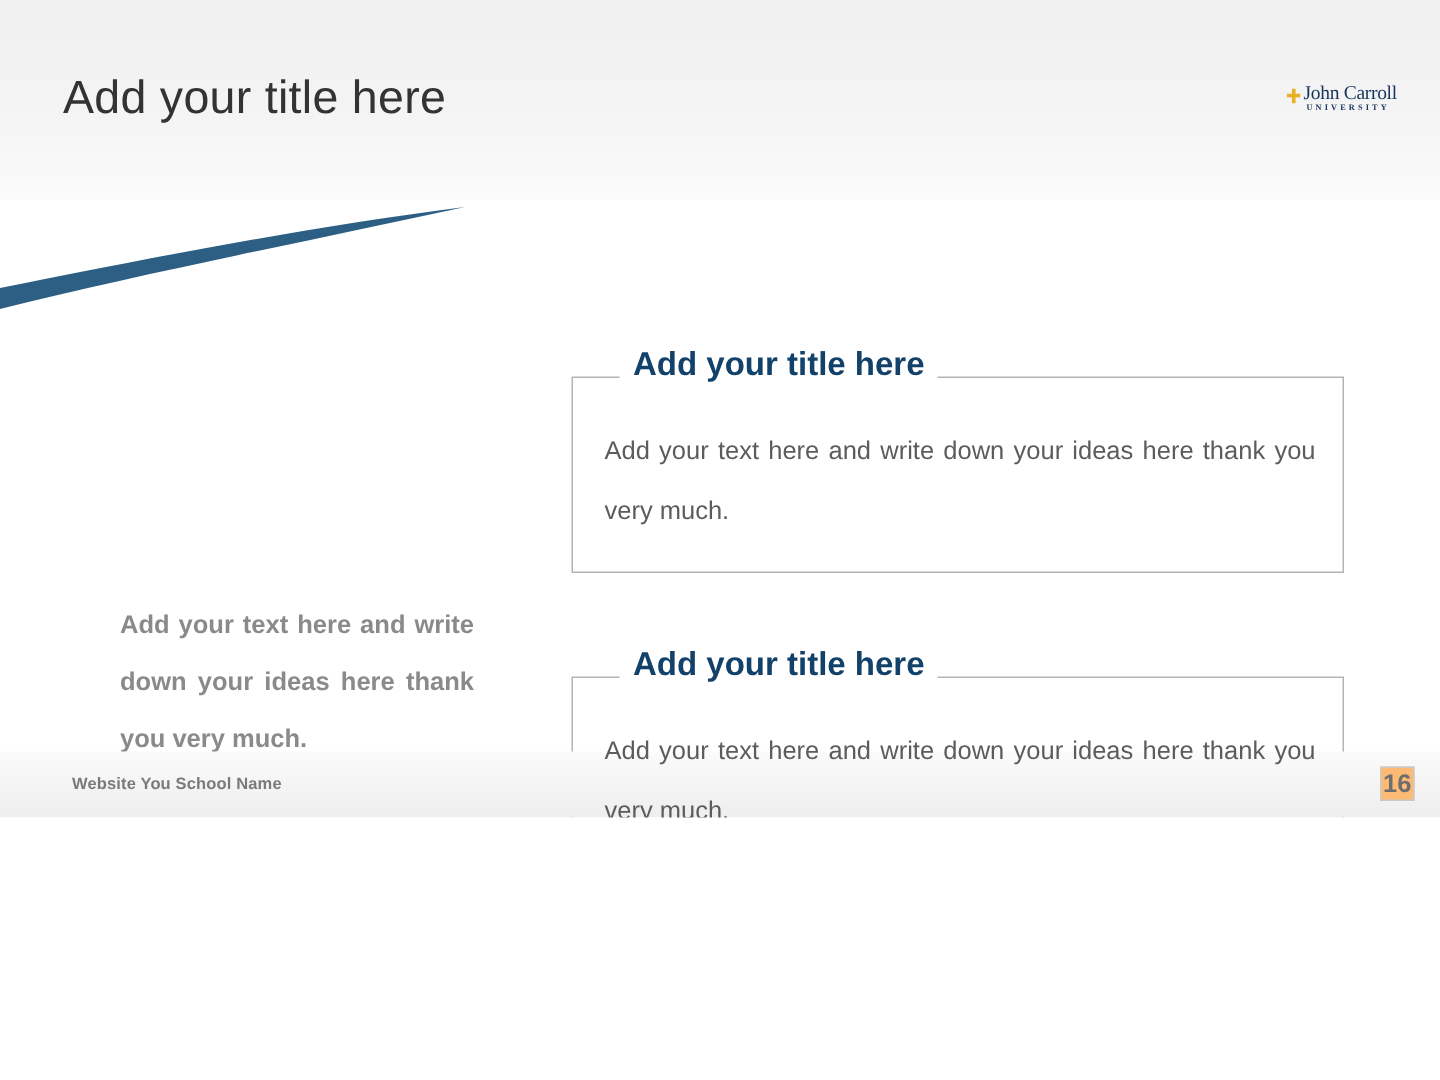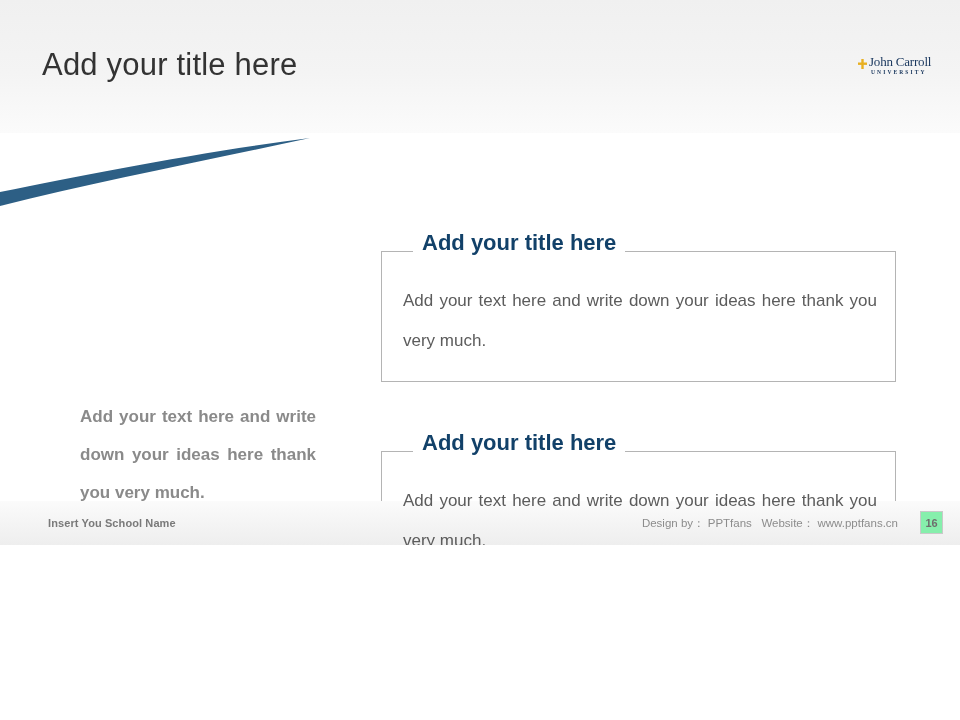--- a/index.html
+++ b/index.html
@@ -213,24 +213,24 @@
     position: absolute;
     right: 17px;
     bottom: 11px;
     width: 23px;
     height: 23px;
     border: 1px solid #c9c9c9;
     box-sizing: border-box;
     display: flex;
     align-items: center;
     justify-content: center;
-    font-size: 11px;
+    font-size: 17px;
     font-weight: 700;
     color: #6e6e6e;
-    background: #86efac;
+    background: #fdba74;
   }
 </style>
 </head>
 <body>
 
 <div class="slide">
 
   <div class="header-band"></div>
 
   <svg class="header-swoosh" viewBox="0 0 960 110" preserveAspectRatio="none">
@@ -262,21 +262,18 @@
     <div class="panel-title">Add your title here</div>
     <div class="panel-body">Add your text here and write down your ideas here thank you very much.</div>
   </div>
 
   <svg class="footer-swoosh" viewBox="0 0 960 62" preserveAspectRatio="none">
     <path d="M960,0 C800,14 620,34 470,50 C640,40 800,26 960,16 Z" fill="#2d5f85"></path>
   </svg>
 
   <div class="footer-band"></div>
 
-  <div class="footer-left">Insert You School Name</div>
-
-  <div class="footer-right">
-    <span class="footer-credit">Design by： PPTfans   Website： www.pptfans.cn</span>
-  </div>
+  <div class="footer-left">Website You School Name</div>
+
 
   <div class="page-number">16</div>
 
 </div>
 
 </body></html>

